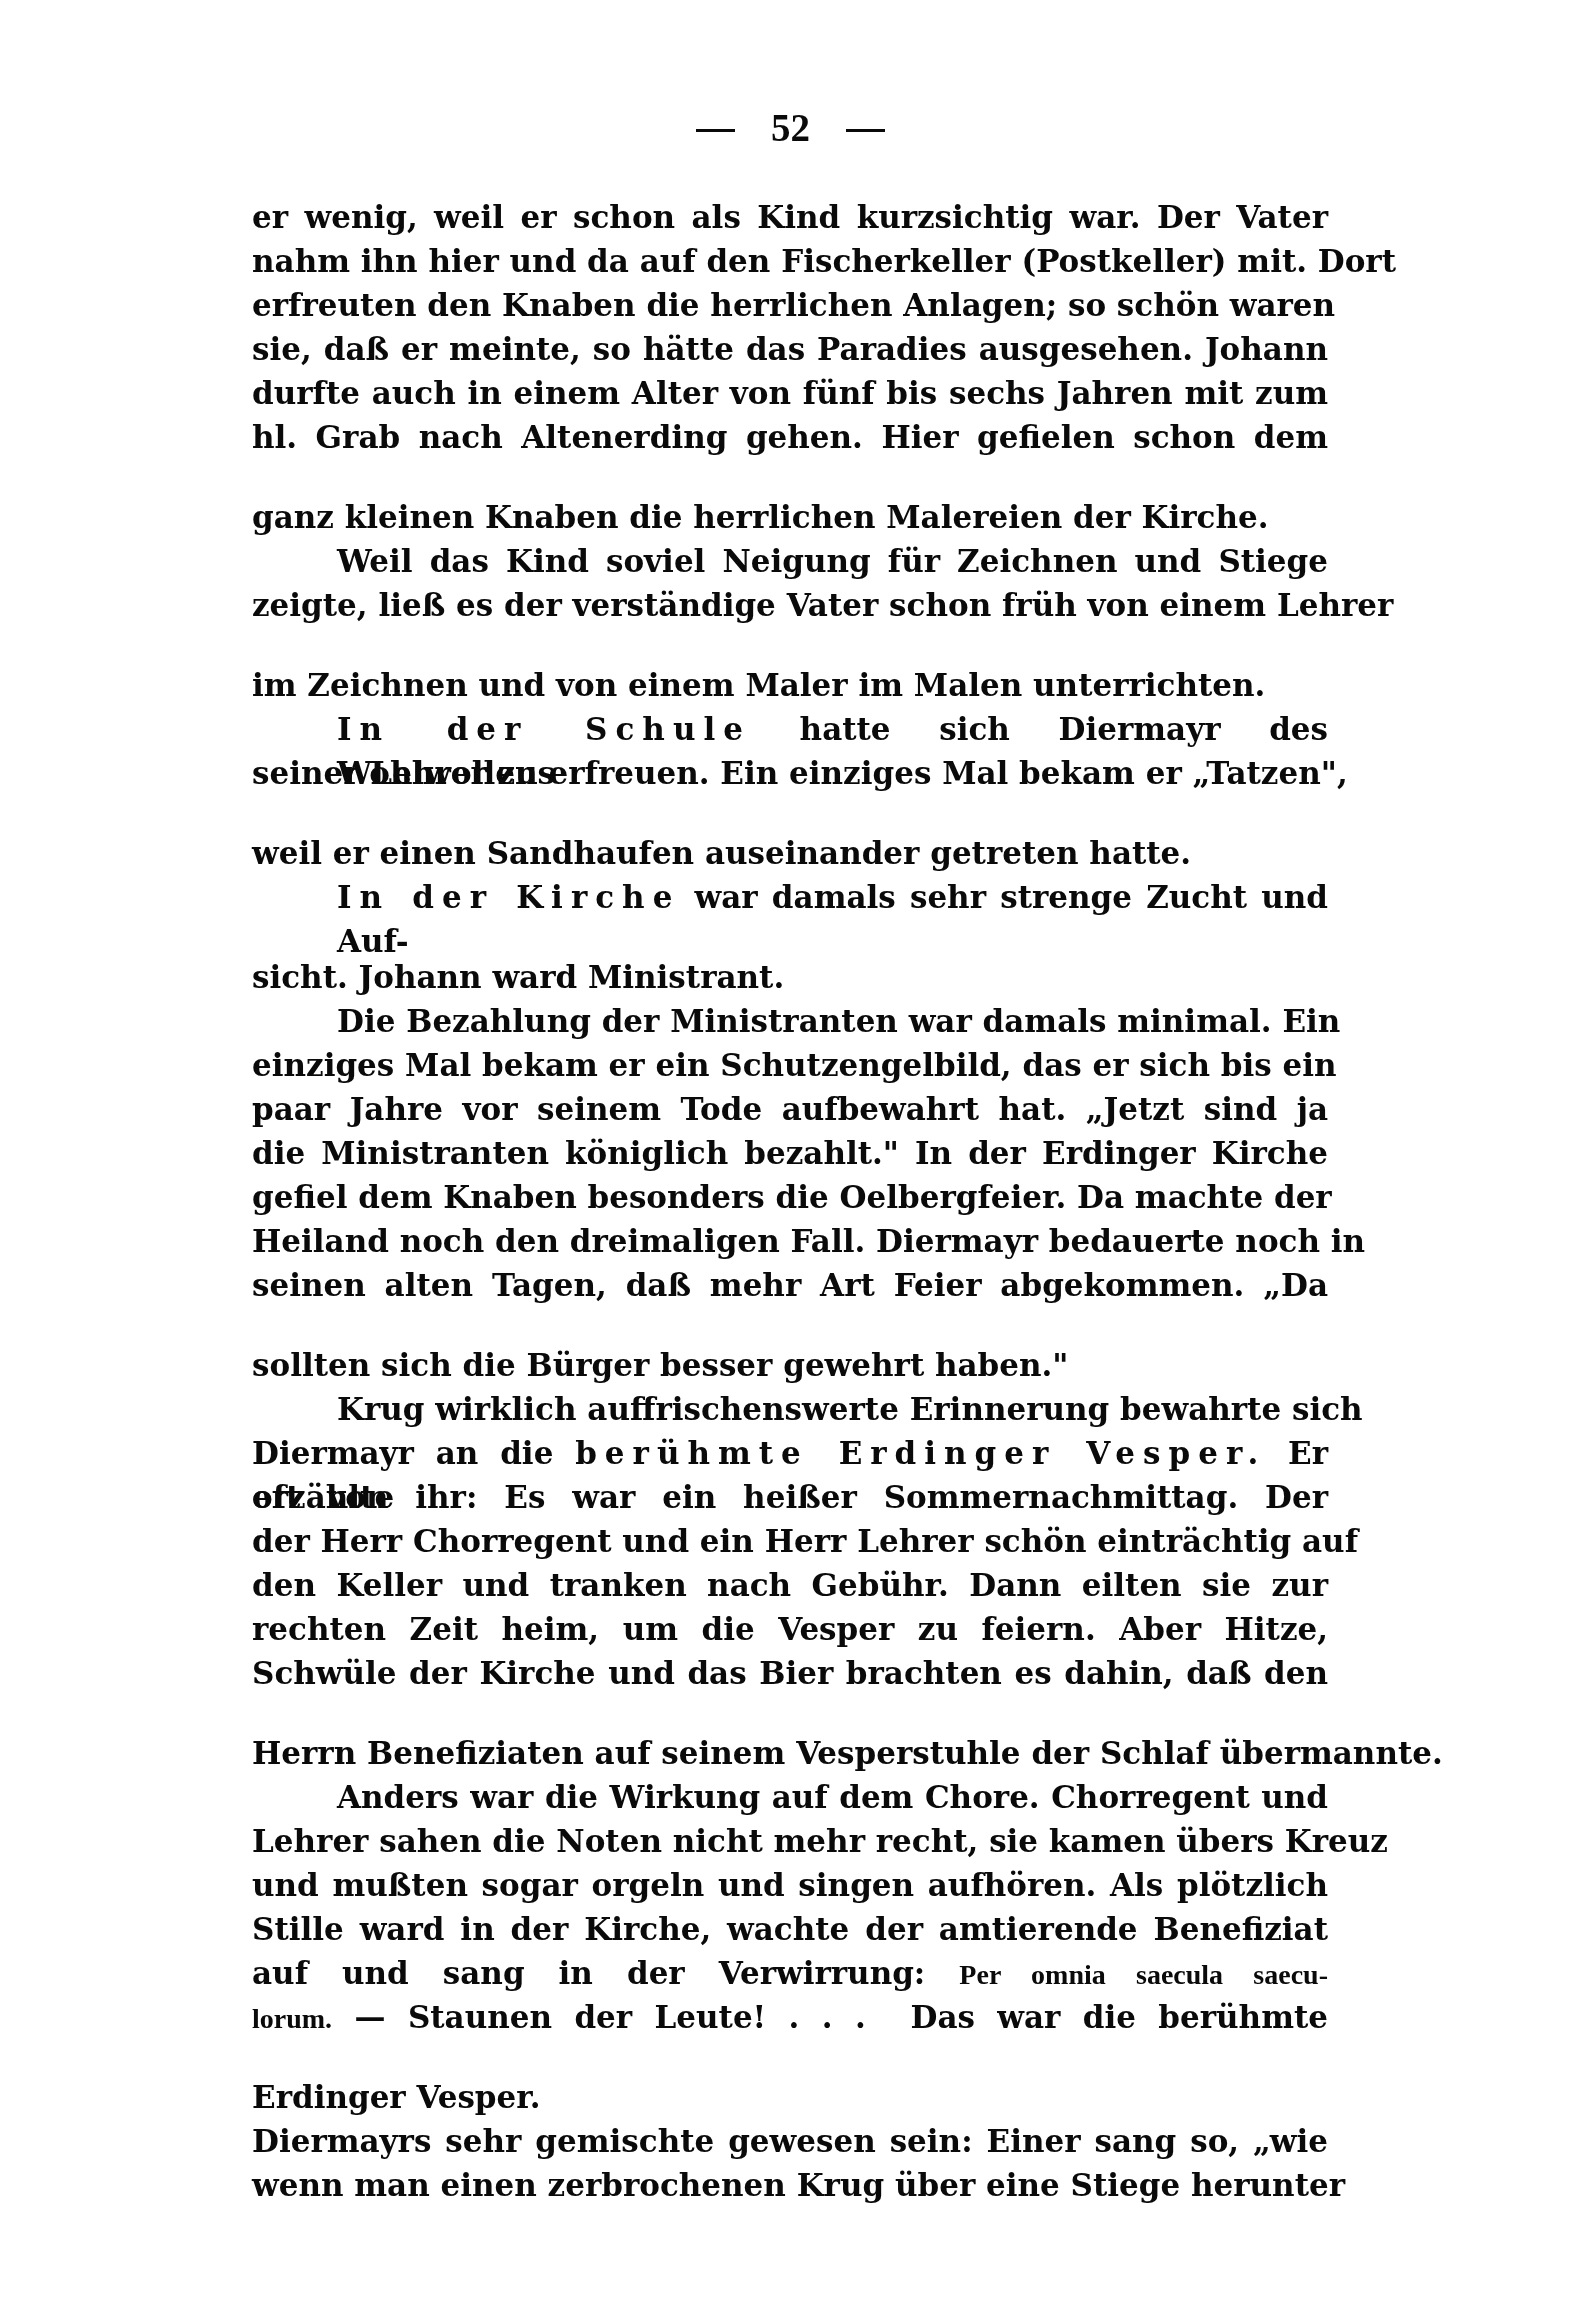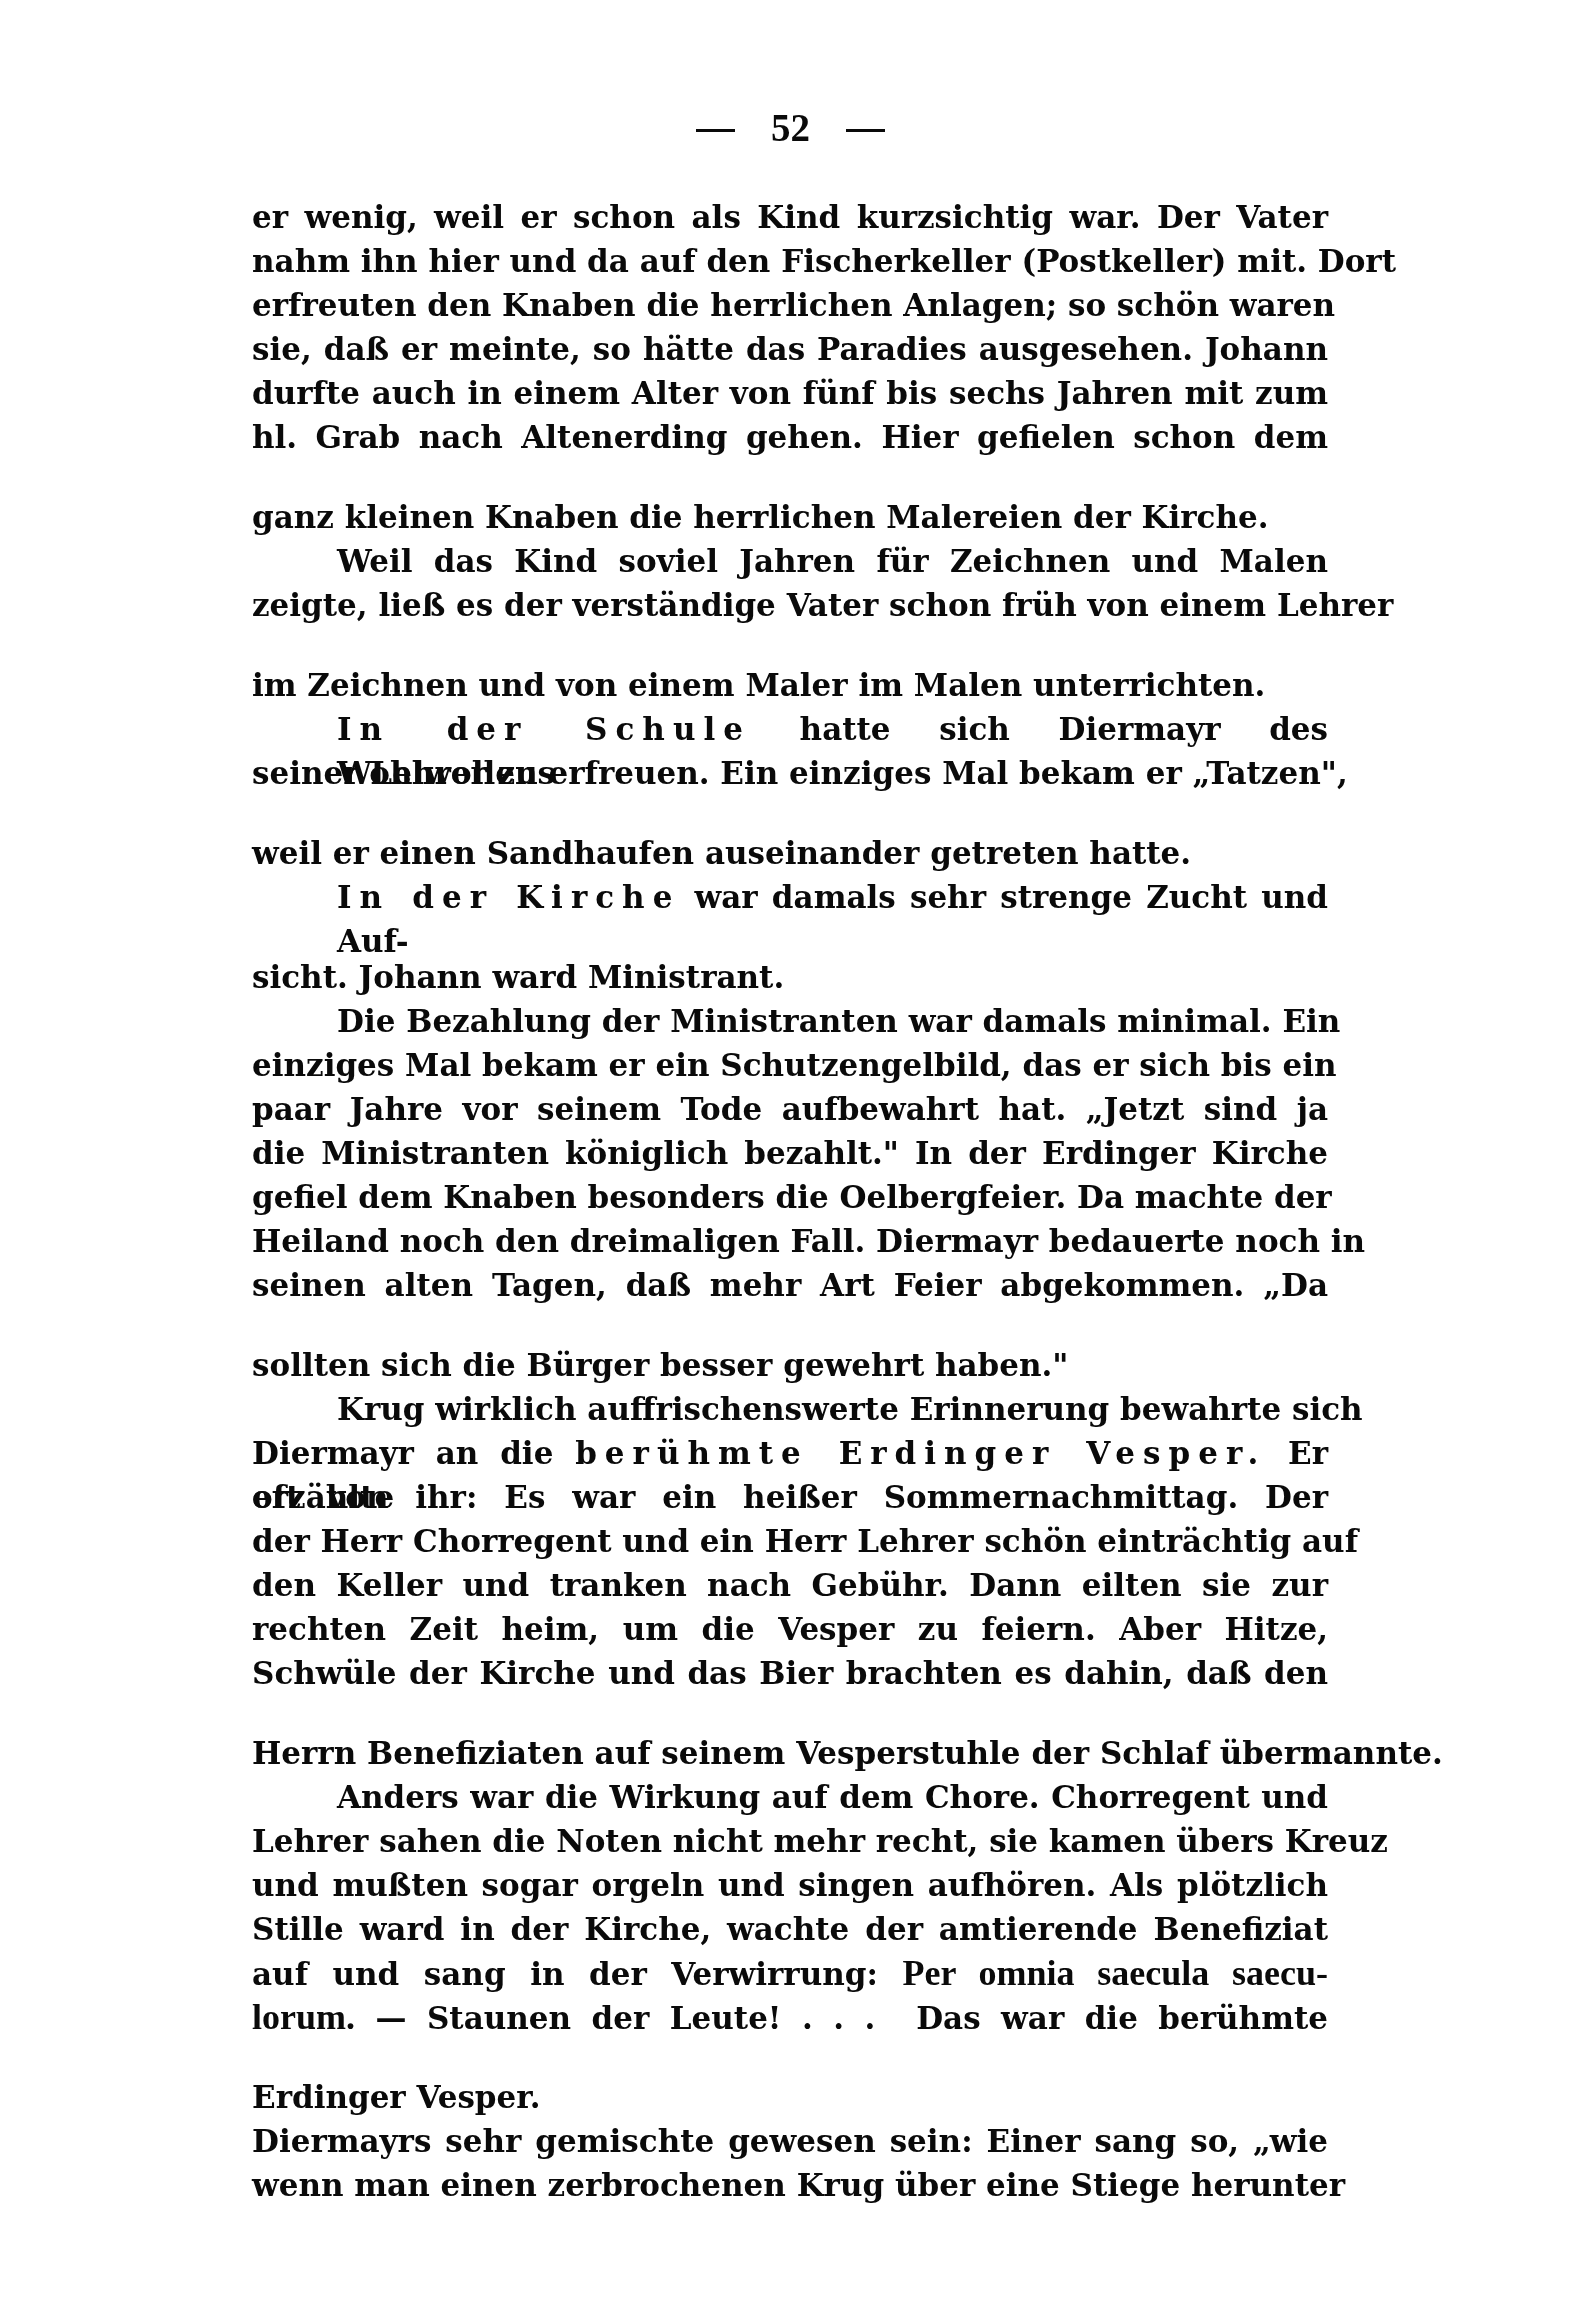--- a/index.html
+++ b/index.html
@@ -68,21 +68,21 @@
     }
     .line.indent {
       padding-left: 85px;
     }
     .spaced {
       letter-spacing: 8px;
     }
     .antiqua {
       font-family: "Liberation Serif", serif;
       font-weight: bold;
-      font-size: 36px;
+      font-size: 28px;
     }
     .line span { white-space: pre-wrap; }
   </style>
 </head>
 <body>
 
 <div class="page">
 
   <div class="page-number">
     <span class="dash"></span><span>52</span><span class="dash"></span>
@@ -94,21 +94,21 @@
       <span class="line">er wenig, weil er schon als Kind kurzsichtig war.  Der Vater</span>
       <span class="line">nahm ihn hier und da auf den Fischerkeller (Postkeller) mit.  Dort</span>
       <span class="line">erfreuten den Knaben die herrlichen Anlagen; so schön waren</span>
       <span class="line">sie, daß er meinte, so hätte das Paradies ausgesehen.  Johann</span>
       <span class="line">durfte auch in einem Alter von fünf bis sechs Jahren mit zum</span>
       <span class="line">hl. Grab nach Altenerding gehen.  Hier gefielen schon dem</span>
       <span class="line last">ganz kleinen Knaben die herrlichen Malereien der Kirche.</span>
     </div>
 
     <div>
-      <span class="line indent">Weil das Kind soviel Jahren für Zeichnen und Malen</span>
+      <span class="line indent">Weil das Kind soviel Neigung für Zeichnen und Stiege</span>
       <span class="line">zeigte, ließ es der verständige Vater schon früh von einem Lehrer</span>
       <span class="line last">im Zeichnen und von einem Maler im Malen unterrichten.</span>
     </div>
 
     <div>
       <div class="line indent">
         <span class="spaced">In der Schule</span> <span>hatte sich Diermayr des Wohlwollens</span>
       </div>
       <span class="line">seiner Lehrer zu erfreuen. Ein einziges Mal bekam er „Tatzen",</span>
       <span class="line last">weil er einen Sandhaufen auseinander getreten hatte.</span>

